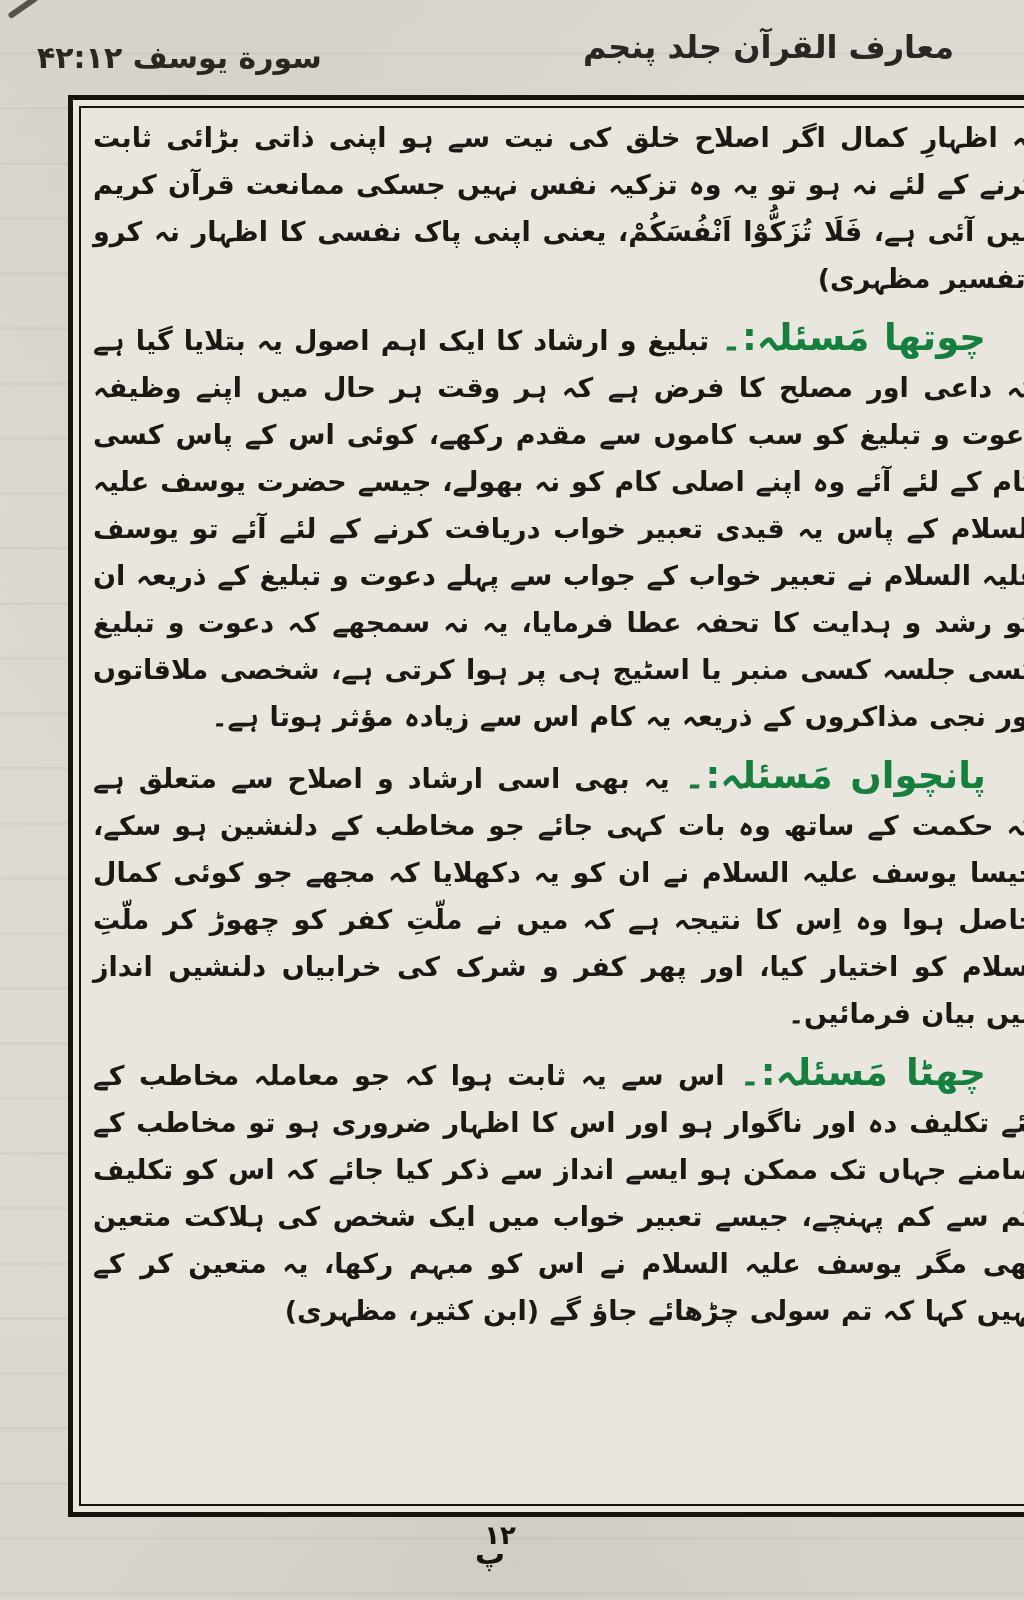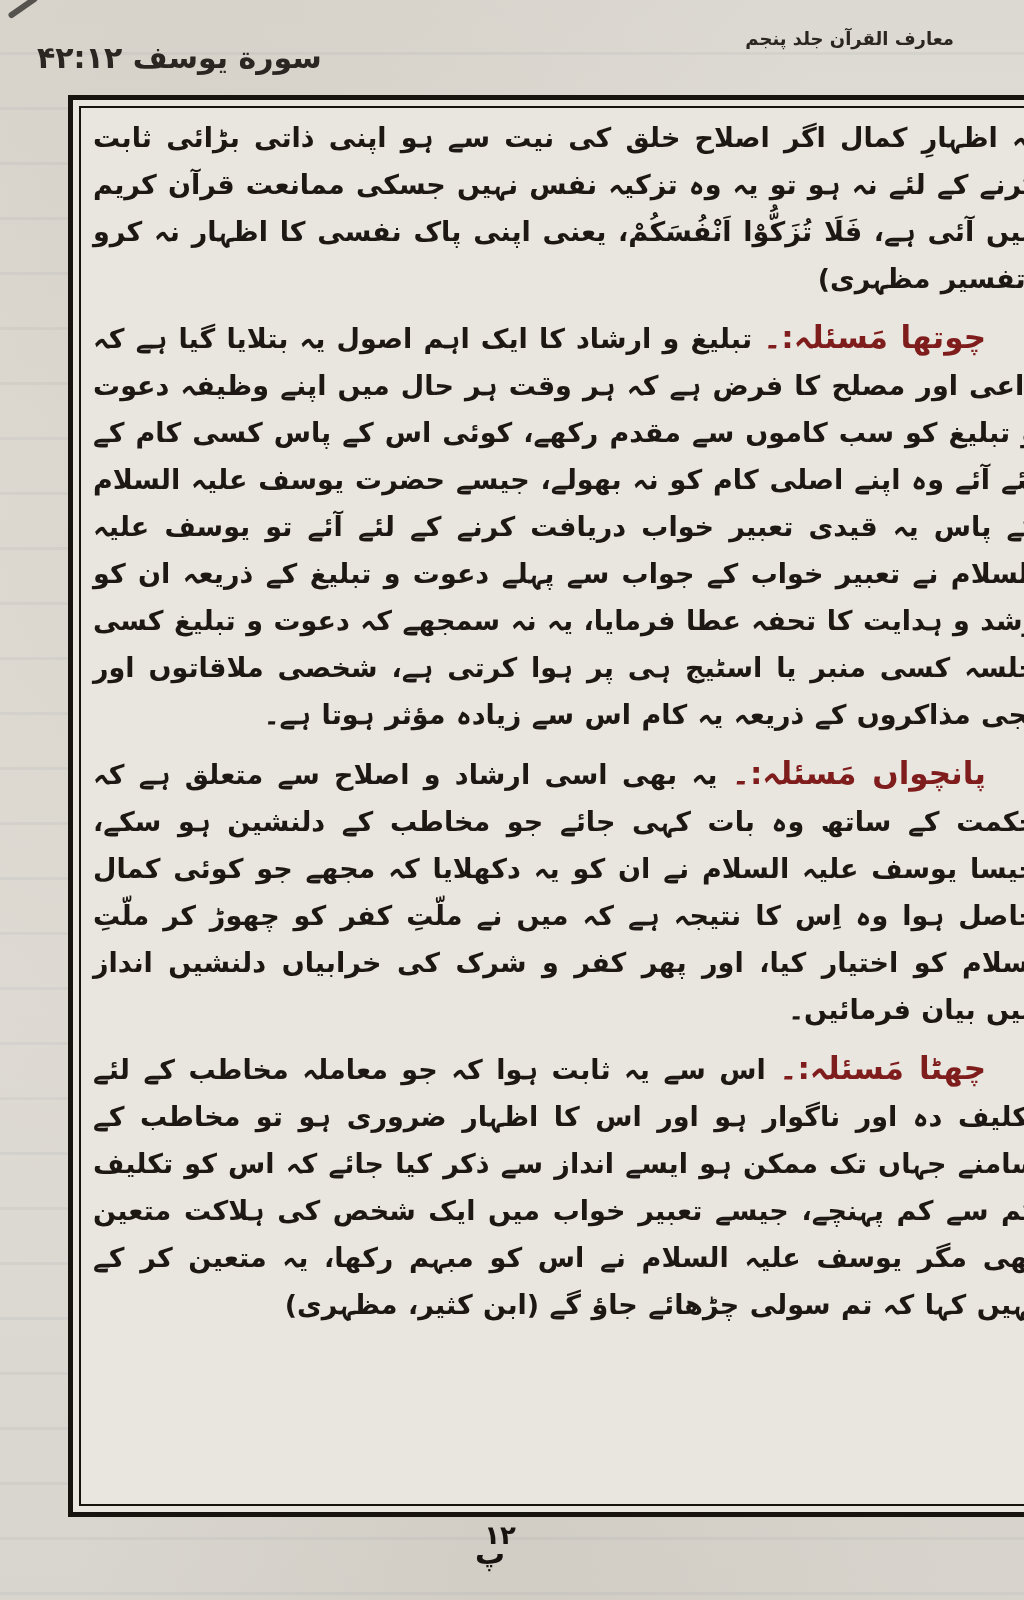--- a/index.html
+++ b/index.html
@@ -15,21 +15,21 @@
     color:#1d1813;
   }
   
   .page::before{
     content:"";position:absolute;inset:0;pointer-events:none;
     background:repeating-linear-gradient(180deg,
       transparent 0px, transparent 52px,
       rgba(108,118,134,0.08) 52px, rgba(108,118,134,0.08) 55px);
   }
   
-  .header-right{position:absolute;top:28px;right:70px;font-size:18px;font-weight:bold;
+  .header-right{position:absolute;top:28px;right:70px;font-size:32px;font-weight:bold;
     direction:rtl;color:#2b2621;margin-left:44px;}
   .header-left{position:absolute;top:40px;left:37px;font-size:30px;font-weight:bold;
     direction:rtl;color:#2b2621;}
   .header-center{position:absolute;top:46px;left:0;right:0;text-align:center;
     font-size:38px;font-weight:bold;color:#25201b;letter-spacing:2px;}
   
   .corner-mark{position:absolute;left:6px;top:4px;width:34px;height:6px;
     background:#35322e;transform:rotate(-35deg);border-radius:3px;opacity:.8;}
   .speck{position:absolute;left:503px;top:1508px;width:6px;height:5px;border-radius:50%;
     background:#8a5a28;opacity:.8;}
@@ -47,21 +47,21 @@
   .frame{position:absolute;left:68px;top:95px;width:995px;height:1422px;
     box-sizing:border-box;border:5px solid #17130f;padding:6px;
     background:#e9e6df;}
   .frame-inner{box-sizing:border-box;width:100%;height:100%;
     border:2px solid #17130f;padding:6px 12px 10px;overflow:hidden;position:relative;}
   
   .text-body{direction:rtl;text-align:justify;font-size:27px;font-weight:bold;
     line-height:47px;color:#1d1813;word-spacing:1px;}
   .para{margin:0 0 12px 0;}
   .para.indent{text-indent:52px;}
-  .sec-heading{font-size:31px;font-weight:bold;color:#7f1d1d;}
+  .sec-heading{font-size:37px;font-weight:bold;color:#15803d;}
   .sec-heading:empty{display:none;}
   
   .catchword{position:absolute;top:1520px;left:455px;width:90px;text-align:center;
     font-weight:bold;color:#17130f;direction:rtl;}
   .catch-num{font-size:26px;line-height:30px;}
   .catch-letter{font-size:30px;line-height:24px;margin-top:-8px;transform:translateX(-10px);}
 </style>
 </head>
 <body>
 

